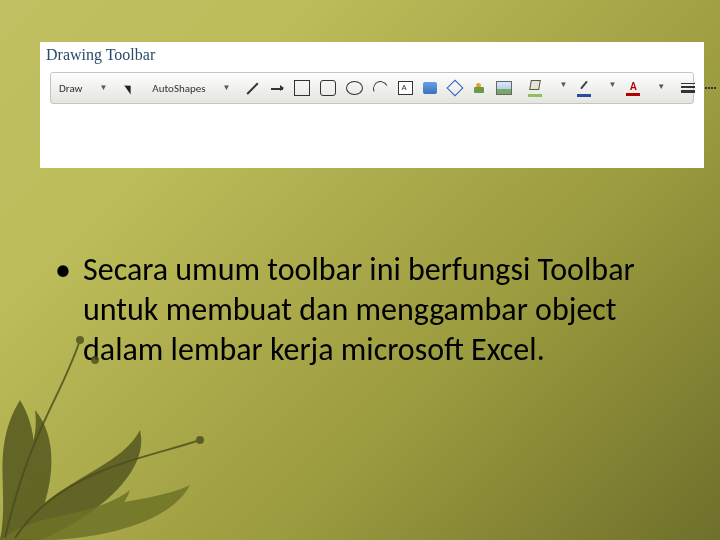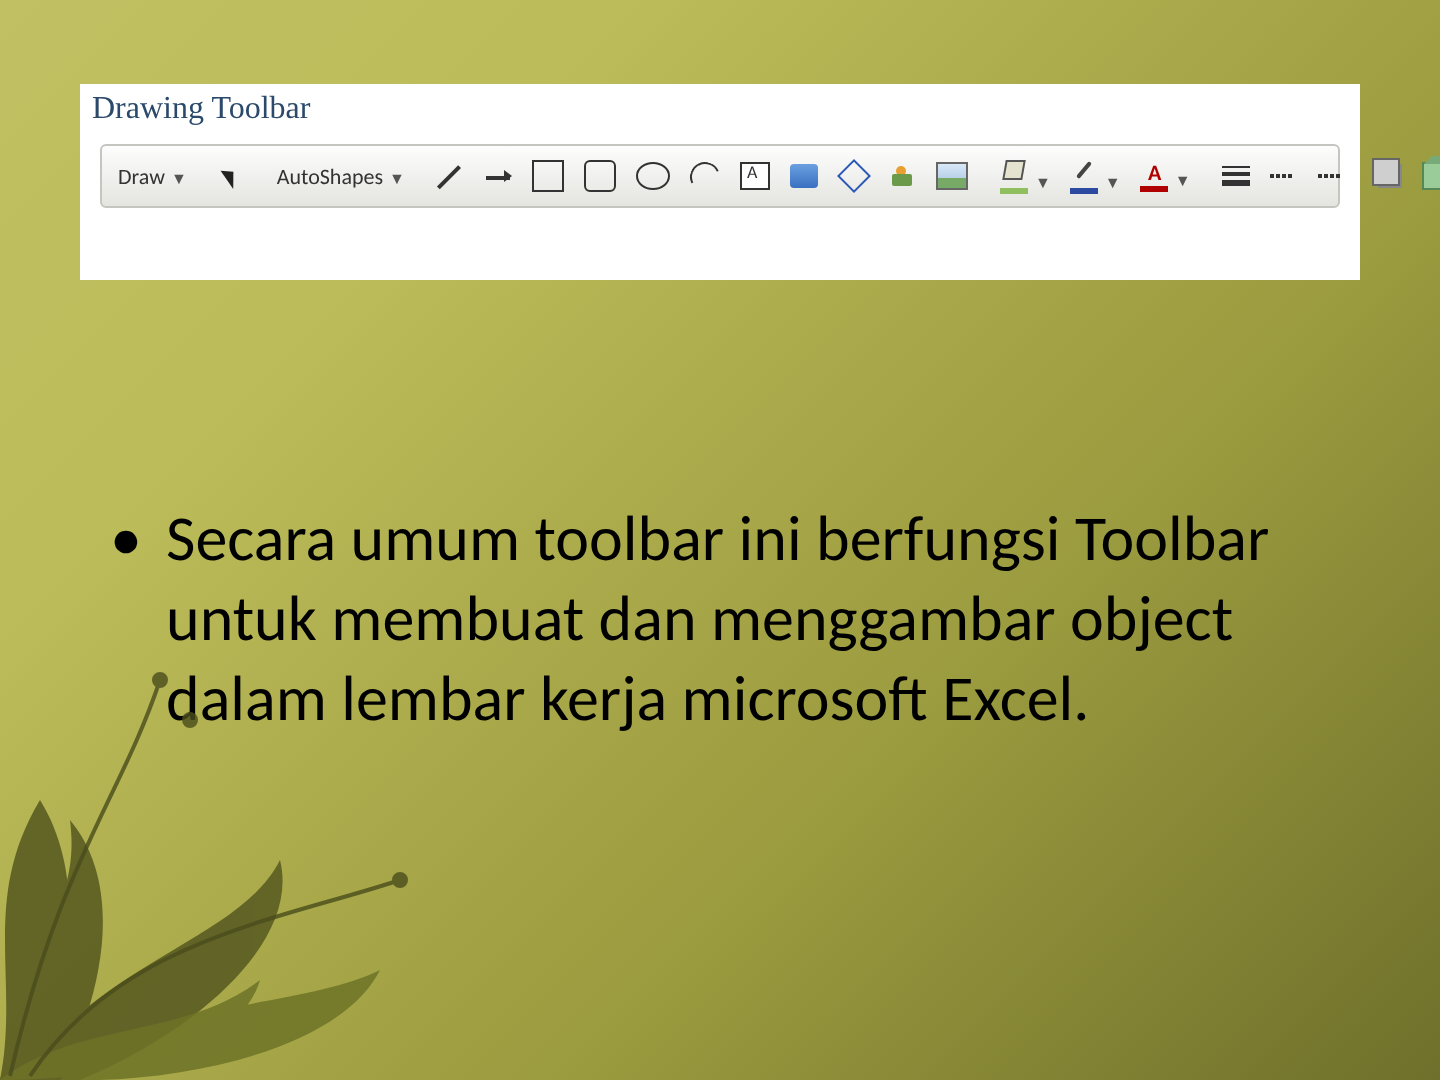--- a/index.html
+++ b/index.html
@@ -1,33 +1,33 @@
 <!DOCTYPE html>
 <html><head>
 <meta charset="utf-8">
 <style>
   html,body{margin:0;padding:0;width:720px;height:540px;overflow:hidden;font-family:Calibri,Arial,sans-serif;}
   .slide{
     width:720px;height:540px;position:relative;
     background:linear-gradient(135deg,#c1c062 0%,#bcbc5a 25%,#9b9b3f 65%,#6f702b 100%);
   }
   .panel{
-    position:absolute;left:40px;top:42px;width:640px;height:98px;background:#fff;
+    position:absolute;left:40px;top:42px;width:640px;height:126px;background:#fff;padding-left:24px;
   }
   .panel-title{
     position:absolute;left:6px;top:4px;font-family:"Times New Roman",serif;color:#2b4a6b;font-size:16px;
   }
   .toolbar{
     position:absolute;left:10px;top:30px;right:10px;height:30px;
     background:linear-gradient(#fdfdfd,#e4e4e0);
     border:1px solid #c6c6c0;border-radius:3px;
     display:flex;align-items:center;padding:0 4px;gap:2px;
     font-size:11px;color:#333;
   }
-  .tb-btn{display:flex;align-items:flex-end;gap:2px;padding:2px 4px;border-radius:2px;}
+  .tb-btn{display:flex;align-items:flex-start;gap:16px;padding:2px 4px;border-radius:2px;}
   .sep{width:1px;height:20px;background:#c0c0bc;margin:0 2px;}
   .drop{font-size:8px;color:#555;margin-left:1px;}
   .micon{display:inline-block;width:14px;height:14px;}
   .sq-out{border:1.5px solid #333;background:transparent;}
   .sq-round{border:1.5px solid #333;border-radius:3px;background:transparent;}
   .ellipse{border:1.5px solid #333;border-radius:50%;background:transparent;width:15px;height:12px;}
   .diamond{width:10px;height:10px;border:1.5px solid #2b58b8;transform:rotate(45deg);margin:2px;}
   .bucket{position:relative;width:14px;height:14px;}
   .bucket::before{content:"";position:absolute;left:2px;top:1px;width:8px;height:8px;border:1px solid #555;background:#e4e3cf;transform:skewX(-10deg);}
   .under-bar{display:block;width:14px;height:3px;margin-top:1px;}

